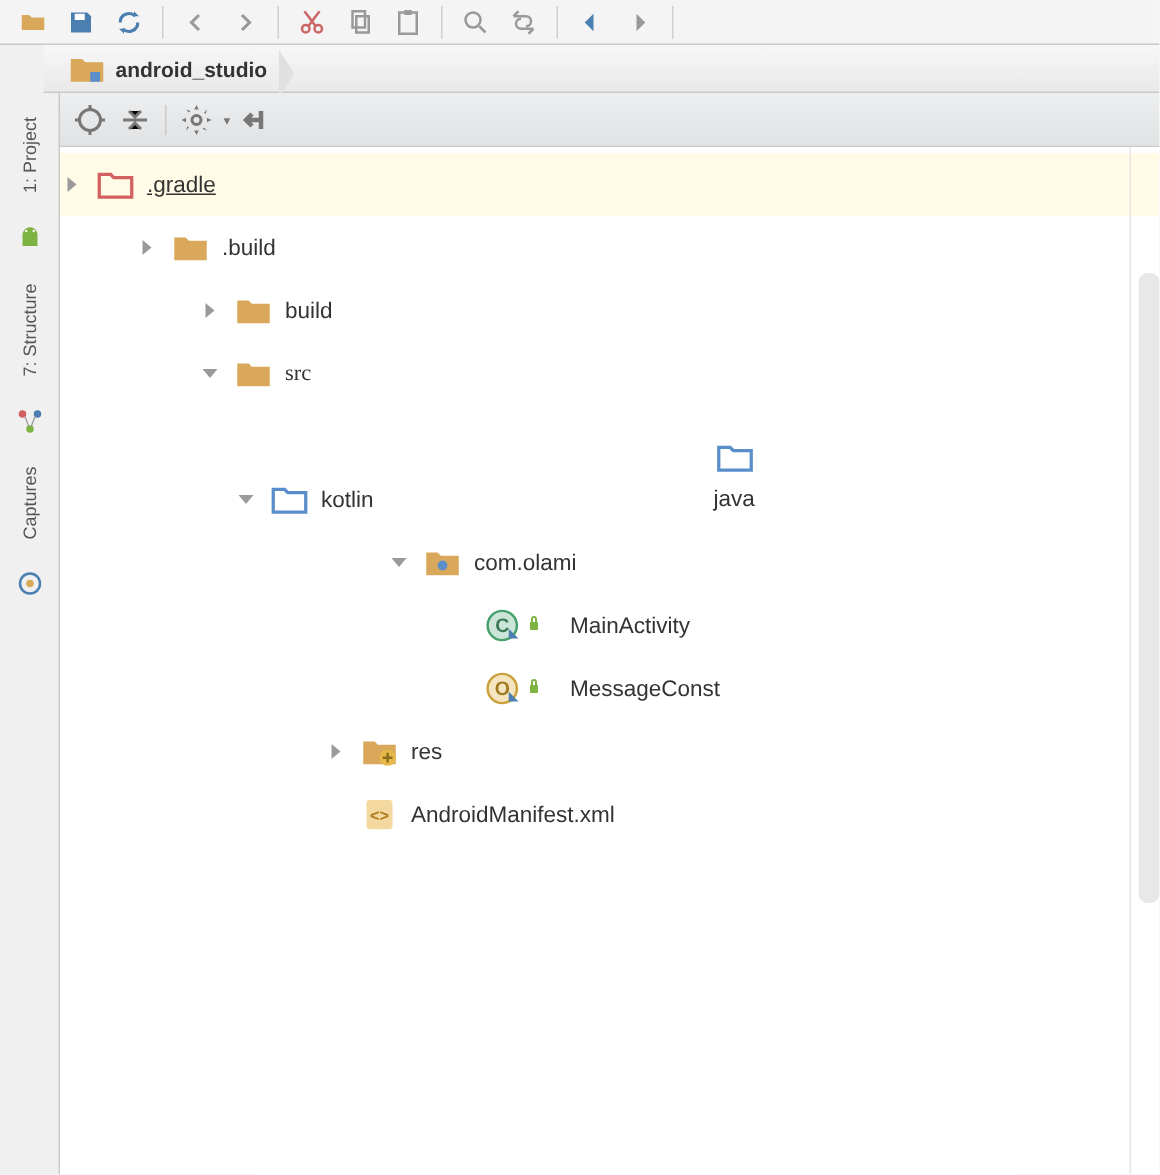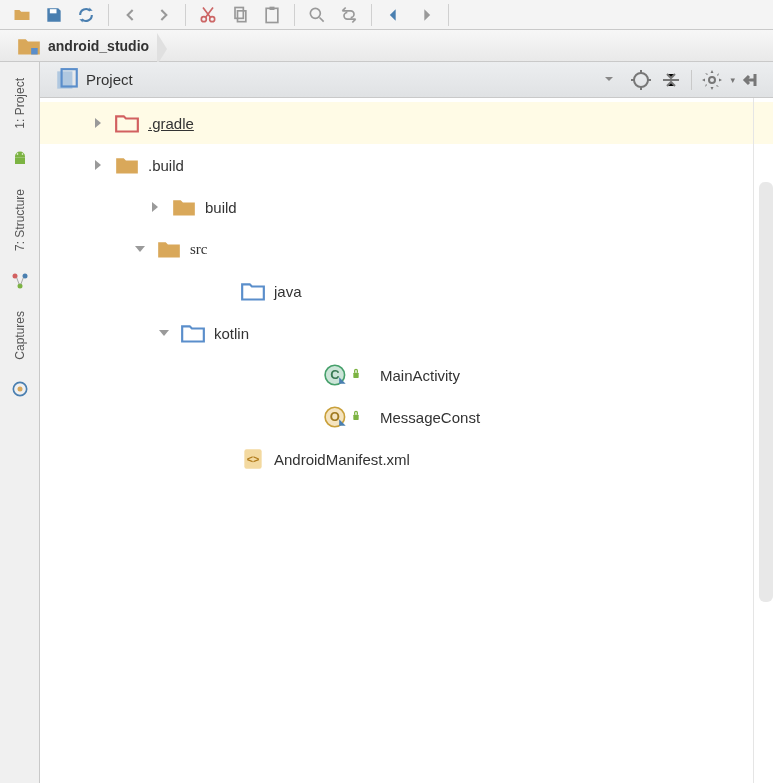--- a/index.html
+++ b/index.html
@@ -34,20 +34,21 @@
 .tb-slot svg { width:20px; height:20px; }
 
 
 .breadcrumb-bar {
   height: 32px;
   background: linear-gradient(#f7f7f7,#e9e9e9);
   border-bottom: 1px solid #c9c9c9;
   display: flex;
   align-items: center;
   padding-left: 10px;
+  margin-left: 29px;
 }
 .crumb {
   display: flex;
   align-items: center;
   gap: 6px;
   padding: 2px 10px 2px 6px;
   position: relative;
   font-weight: bold;
   color:#333;
 }
@@ -308,34 +309,20 @@
     <div class="rail-icon">
       <svg viewBox="0 0 24 24">
           <circle cx="12" cy="12" r="8" fill="none" stroke="#4a7fb0" stroke-width="2"></circle>
           <circle cx="12" cy="12" r="3" fill="#d9a85a"></circle>
         </svg>
     </div>
   </div>
 
   <div class="project-panel">
     <div class="panel-header">
-      <div class="proj-drop">
-        <span class="node-icon">
-          <svg viewBox="0 0 24 24">
-              <rect x="3" y="4" width="14" height="16" fill="#b0c8e0"></rect>
-              <rect x="7" y="2" width="14" height="16" fill="none" stroke="#5a8ecb" stroke-width="2"></rect>
-            </svg>
-        </span>
-        <span style="font-size:15px;">Project</span>
-        <span class="chev">
-          <svg width="12" height="12" viewBox="0 0 12 12">
-              <path fill="#888" d="M2 4l4 4 4-4z"></path>
-            </svg>
-        </span>
-      </div>
       <div class="hdr-btn">
           <svg viewBox="0 0 24 24">
             <circle cx="12" cy="12" r="7" fill="none" stroke="#777" stroke-width="2"></circle>
             <path stroke="#777" stroke-width="2" d="M12 2v4M12 18v4M2 12h4M18 12h4"></path>
           </svg>
         </div>
       <div class="hdr-btn">
           <svg viewBox="0 0 24 24">
             <path stroke="#777" stroke-width="2" d="M4 12h16M8 6l4 4 4-4M8 18l4-4 4 4"></path>
           </svg>
@@ -350,21 +337,21 @@
       <span style="color:#777;font-size:9px;">▾</span>
       <div class="hdr-btn">
           <svg viewBox="0 0 24 24">
             <path stroke="#777" stroke-width="3" d="M14 6v12M14 12H4M8 8l-4 4 4 4" fill="none"></path>
           </svg>
         </div>
     </div>
 
     <div class="tree-wrap" id="tree-container">
 
-    <div class="tree-row highlight" style="padding-left: 50px; text-decoration: underline;">
+    <div class="tree-row highlight" style=" text-decoration: underline;">
           <span class="twisty">
             <svg viewBox="0 0 12 12">
               <path fill="#9a9a9a" d="M3 1l6 5-6 5z"></path>
             </svg>
           </span>
           <span class="node-icon">
             <svg viewBox="0 0 24 20">
               <path fill="none" stroke="#d26060" stroke-width="2" d="M2 4h7l2 2h11v12H2z"></path>
             </svg>
           </span>
@@ -376,21 +363,21 @@
               <path fill="#9a9a9a" d="M3 1l6 5-6 5z"></path>
             </svg>
           </span>
           <span class="node-icon">
             <svg viewBox="0 0 24 20">
               <path fill="#d9a85a" d="M2 4h7l2 2h11v12H2z"></path>
             </svg>
           </span>
           <span class="node-label">.build</span>
         </div>
-        <div class="tree-row" style="padding-left: 92px; margin-left: 15px;">
+        <div class="tree-row" style="padding-left: 92px;">
           <span class="twisty">
             <svg viewBox="0 0 12 12">
               <path fill="#9a9a9a" d="M3 1l6 5-6 5z"></path>
             </svg>
           </span>
           <span class="node-icon">
             <svg viewBox="0 0 24 20">
               <path fill="#d9a85a" d="M2 4h7l2 2h11v12H2z"></path>
             </svg>
           </span>
@@ -402,21 +389,21 @@
               <path fill="#9a9a9a" d="M1 3l5 6 5-6z"></path>
             </svg>
           </span>
           <span class="node-icon">
             <svg viewBox="0 0 24 20">
               <path fill="#d9a85a" d="M2 4h7l2 2h11v12H2z"></path>
             </svg>
           </span>
           <span class="node-label">src</span>
         </div>
-        <div class="tree-row" style="padding-left: 176px;">
+        <div class="tree-row" style="padding-left: 176px; flex-direction: column;">
           <span class="twisty empty">
             <svg viewBox="0 0 12 12"></svg>
           </span>
           <span class="node-icon">
             <svg viewBox="0 0 24 20">
               <path fill="none" stroke="#5a8ecb" stroke-width="2" d="M2 4h7l2 2h11v12H2z"></path>
             </svg>
           </span>
           <span class="node-label">java</span>
         </div>
@@ -425,20 +412,34 @@
             <svg viewBox="0 0 12 12">
               <path fill="#9a9a9a" d="M1 3l5 6 5-6z"></path>
             </svg>
           </span>
           <span class="node-icon">
             <svg viewBox="0 0 24 20">
               <path fill="none" stroke="#5a8ecb" stroke-width="2" d="M2 4h7l2 2h11v12H2z"></path>
             </svg>
           </span>
           <span class="node-label">kotlin</span>
+        </div>
+        <div class="tree-row" style="padding-left: 218px;">
+          <span class="twisty">
+            <svg viewBox="0 0 12 12">
+              <path fill="#9a9a9a" d="M1 3l5 6 5-6z"></path>
+            </svg>
+          </span>
+          <span class="node-icon">
+            <svg viewBox="0 0 24 20">
+              <path fill="#d9a85a" d="M2 4h7l2 2h11v12H2z"></path>
+              <circle cx="12" cy="12" r="3" fill="#5a8ecb"></circle>
+            </svg>
+          </span>
+          <span class="node-label">com.olami</span>
         </div>
         <div class="tree-row" style="padding-left: 260px;">
           <span class="twisty empty">
             <svg viewBox="0 0 12 12"></svg>
           </span>
           <span class="node-icon">
             <svg viewBox="0 0 24 24">
               <circle cx="10" cy="12" r="9" fill="#cce5d8" stroke="#46a06b" stroke-width="1.5"></circle>
               <text x="10" y="16" text-anchor="middle" font-size="12" font-weight="bold" fill="#3a7a54">C</text>
               <path fill="#4a7fb0" d="M14 14l6 6-6 0z"></path>
@@ -461,20 +462,35 @@
               <text x="10" y="16" text-anchor="middle" font-size="12" font-weight="bold" fill="#a07a20">O</text>
               <path fill="#4a7fb0" d="M14 14l6 6-6 0z"></path>
             </svg>
             <svg style="position:absolute;right:-14px;top:2px;" width="16" height="16" viewBox="0 0 24 24">
               <rect x="8" y="10" width="8" height="8" rx="1" fill="#7cb342"></rect>
               <path fill="#7cb342" d="M12 4a3 3 0 0 1 3 3v3h-2V7a1 1 0 0 0-2 0v3h-2V7a3 3 0 0 1 3-3z"></path>
             </svg>
           </span>
           <span style="width: 14px;"></span>
           <span class="node-label">MessageConst</span>
+        </div>
+        <div class="tree-row" style="padding-left: 176px;">
+          <span class="twisty">
+            <svg viewBox="0 0 12 12">
+              <path fill="#9a9a9a" d="M3 1l6 5-6 5z"></path>
+            </svg>
+          </span>
+          <span class="node-icon">
+            <svg viewBox="0 0 24 20">
+              <path fill="#d9a85a" d="M2 4h7l2 2h11v12H2z"></path>
+              <circle cx="17" cy="14" r="5" fill="#e8b94a"></circle>
+              <path stroke="#8a6d1f" stroke-width="1.5" d="M14 14h6M17 11v6"></path>
+            </svg>
+          </span>
+          <span class="node-label">res</span>
         </div>
         <div class="tree-row" style="padding-left: 176px;">
           <span class="twisty empty">
             <svg viewBox="0 0 12 12"></svg>
           </span>
           <span class="node-icon">
             <svg viewBox="0 0 24 24">
               <rect x="4" y="3" width="16" height="18" rx="2" fill="#f3d9a0"></rect>
               <text x="12" y="16" text-anchor="middle" font-size="10" font-weight="bold" fill="#b07a1a">&lt;&gt;</text>
             </svg>

